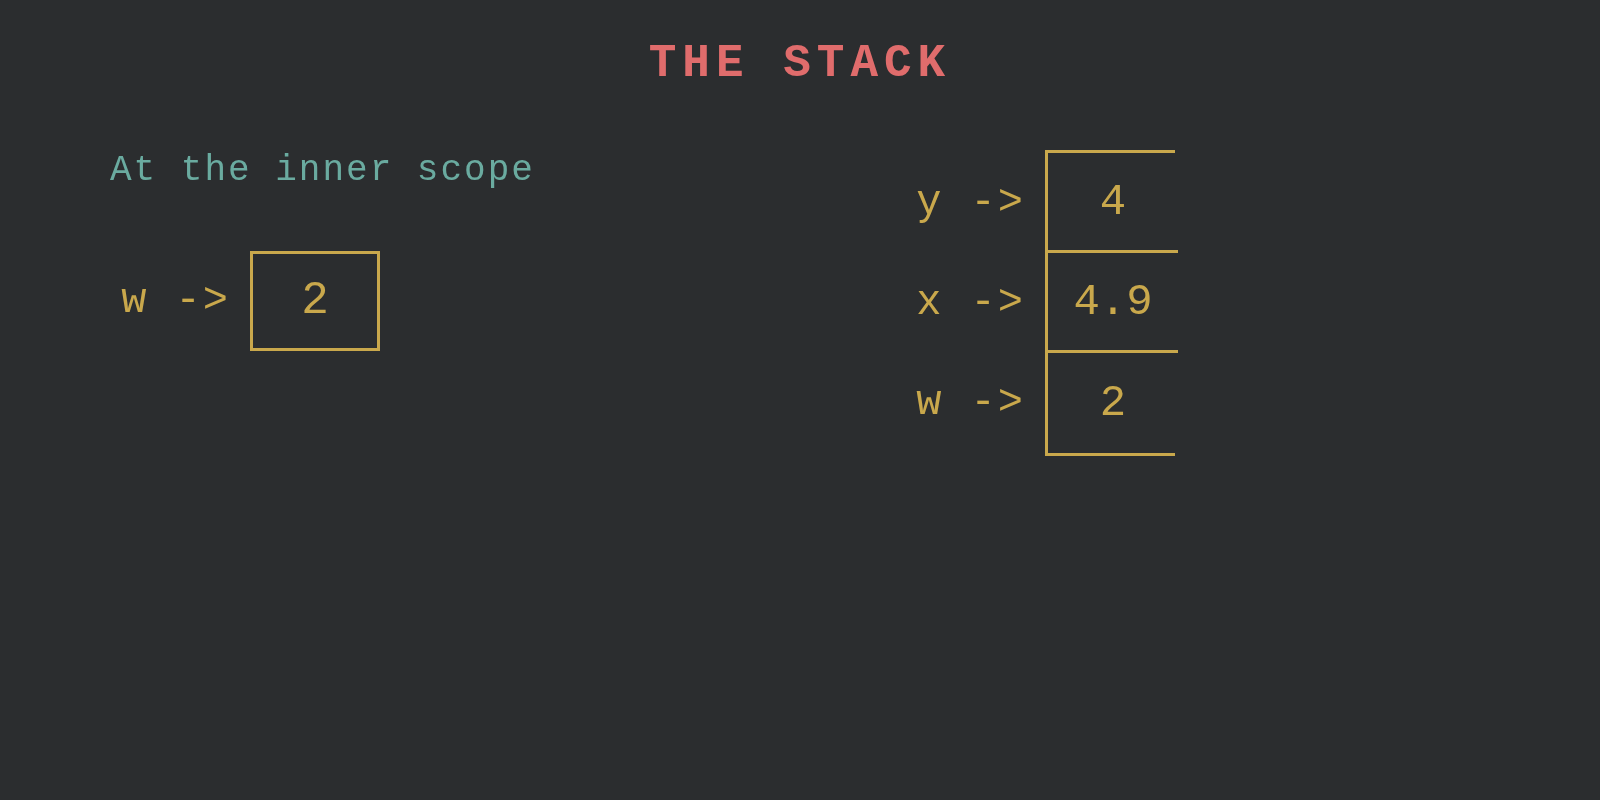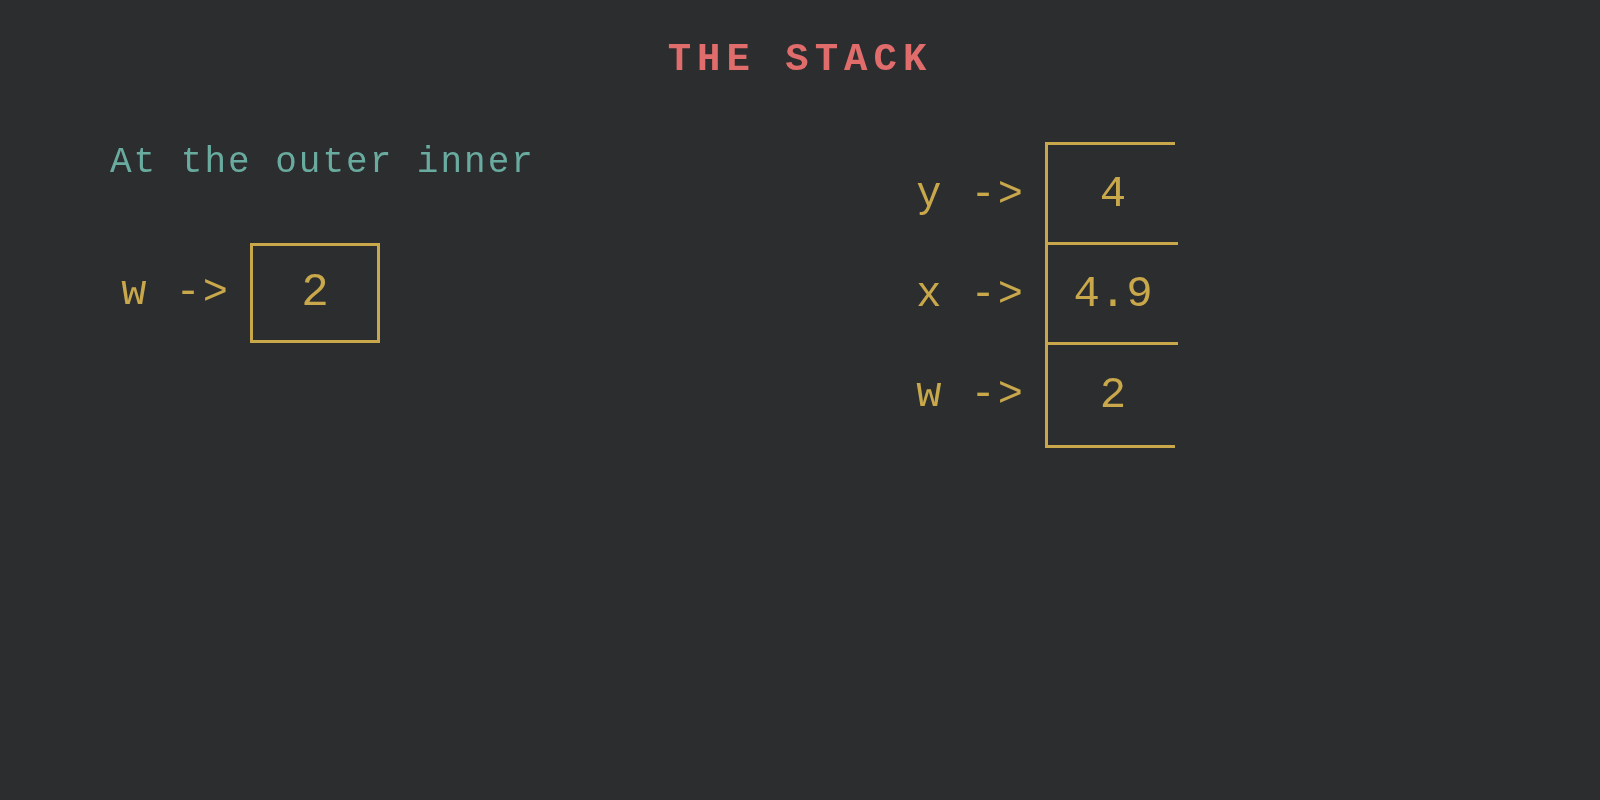--- a/index.html
+++ b/index.html
@@ -13,21 +13,21 @@
       height: 800px;
       background-color: #2b2d2f;
       font-family: 'Courier New', Courier, monospace;
       overflow: hidden;
       position: relative;
     }
 
     .page-title {
       text-align: center;
       padding-top: 38px;
-      font-size: 39px;
+      font-size: 46px;
       font-weight: bold;
       color: #e06c6c;
       letter-spacing: 6px;
     }
 
     .content-area {
       display: flex;
       flex-direction: row;
       width: 100%;
       height: calc(100% - 110px);
@@ -138,21 +138,21 @@
     }
   </style>
 </head>
 <body>
 
 <div class="page-title">THE STACK</div>
 
 <div class="content-area">
 
   <div class="left-panel">
-    <div class="scope-label">At the outer inner</div>
+    <div class="scope-label">At the inner scope</div>
     <div class="stack-diagram">
       <div class="var-label">w -&gt;</div>
       <div class="stack-box-single">
         <span class="stack-value">2</span>
       </div>
     </div>
   </div>
 
   <div class="right-panel">
     <div class="inner-stack-wrapper">

